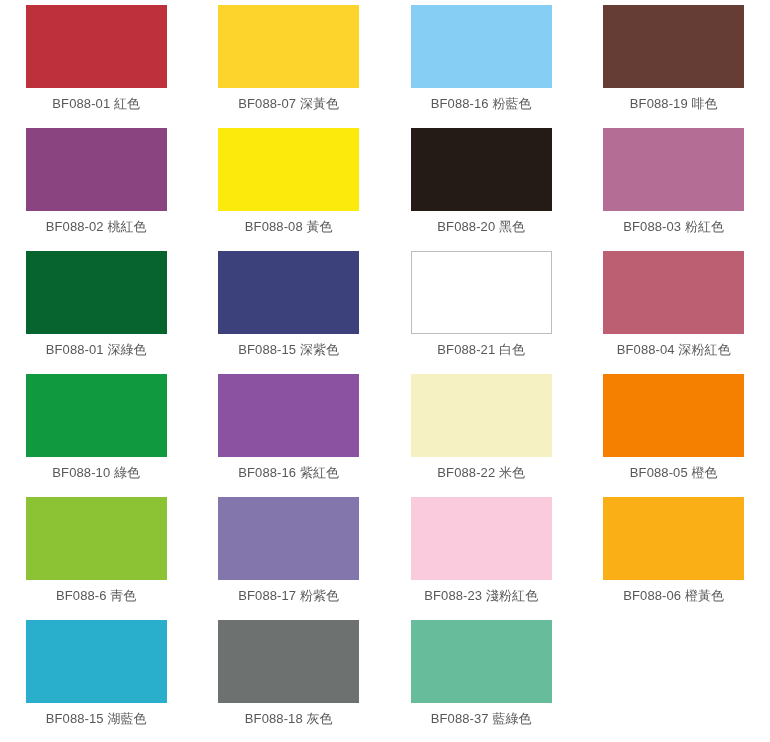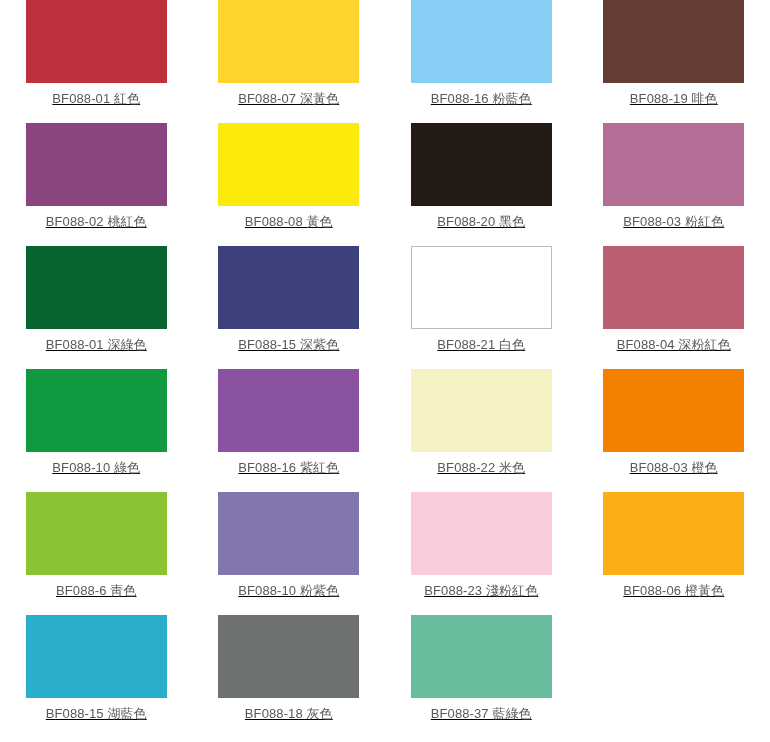--- a/index.html
+++ b/index.html
@@ -15,21 +15,21 @@
     -webkit-font-smoothing: antialiased;
     overflow: hidden;
   }
 
   #swatch-grid {
     display: grid;
     grid-template-columns: repeat(4, 192.5px);
     grid-template-rows: repeat(6, 123px);
     width: 770px;
     box-sizing: border-box;
-    text-decoration: underline;
+    padding-top: 5px;
   }
 
   .swatch-cell {
     display: flex;
     flex-direction: column;
     align-items: center;
     box-sizing: border-box;
   }
 
   .swatch-chip {
@@ -112,29 +112,29 @@
     <div class="swatch-cell">
       <div class="swatch-chip" style="background-color: rgb(139, 82, 161);"></div>
       <div class="swatch-label">BF088-16 紫紅色</div>
     </div>
     <div class="swatch-cell">
       <div class="swatch-chip" style="background-color: rgb(246, 241, 194);"></div>
       <div class="swatch-label">BF088-22 米色</div>
     </div>
     <div class="swatch-cell">
       <div class="swatch-chip" style="background-color: rgb(245, 128, 0);"></div>
-      <div class="swatch-label">BF088-03 橙色</div>
+      <div class="swatch-label">BF088-05 橙色</div>
     </div>
     <div class="swatch-cell">
       <div class="swatch-chip" style="background-color: rgb(140, 195, 53);"></div>
       <div class="swatch-label">BF088-6 靑色</div>
     </div>
     <div class="swatch-cell">
       <div class="swatch-chip" style="background-color: rgb(130, 118, 172);"></div>
-      <div class="swatch-label">BF088-10 粉紫色</div>
+      <div class="swatch-label">BF088-17 粉紫色</div>
     </div>
     <div class="swatch-cell">
       <div class="swatch-chip" style="background-color: rgb(250, 203, 220);"></div>
       <div class="swatch-label">BF088-23 淺粉紅色</div>
     </div>
     <div class="swatch-cell">
       <div class="swatch-chip" style="background-color: rgb(250, 175, 22);"></div>
       <div class="swatch-label">BF088-06 橙黃色</div>
     </div>
     <div class="swatch-cell">

